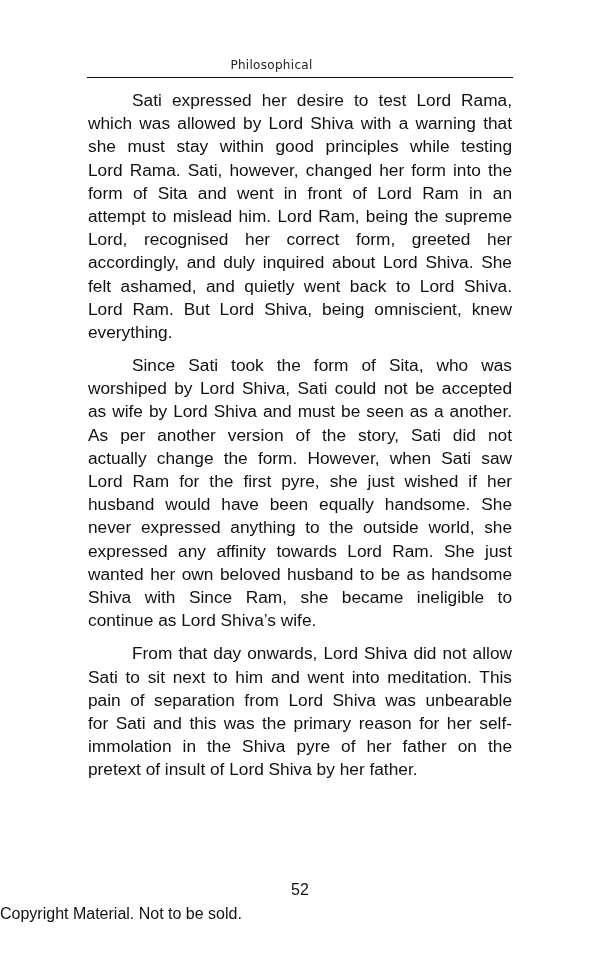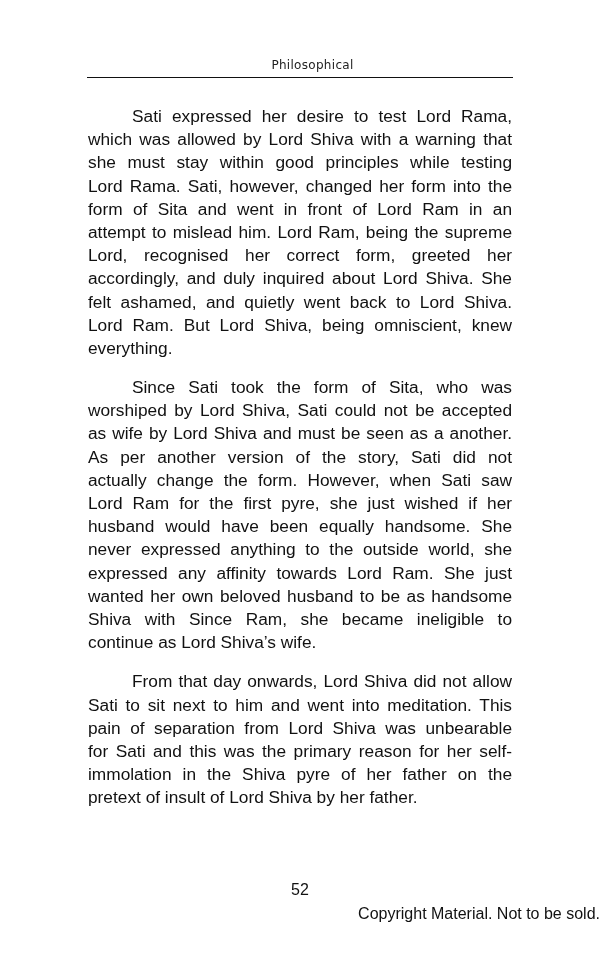--- a/index.html
+++ b/index.html
@@ -1,25 +1,25 @@
 <!DOCTYPE html>
 <html><head>
 <meta charset="utf-8">
 <style>
   html, body { margin: 0; padding: 0; background: #ffffff; }
   body { width: 600px; height: 960px; position: relative; overflow: hidden; font-family: "Liberation Sans", sans-serif; color: #111111; }
-  .header-title { position: absolute; top: 58px; left: 0; width: 543px; text-align: center; font-family: "DejaVu Sans", sans-serif; font-size: 12px; letter-spacing: 0.3px; color: #222; padding-left: 41px; }
+  .header-title { position: absolute; top: 58px; left: 0; width: 543px; text-align: center; font-family: "DejaVu Sans", sans-serif; font-size: 12px; letter-spacing: 0.3px; color: #222; }
   .header-rule { position: absolute; top: 77px; left: 87px; width: 426px; height: 0; border-top: 1.5px solid #111; }
   .body-text { position: absolute; top: 89px; left: 88px; width: 424px; font-size: 17.3px; line-height: 23.2px; }
-  .para { margin: 16px 0 10px 0; }
+  .para { margin: 0 0 10px 0; }
   .line { display: block; text-align: justify; text-align-last: justify; white-space: nowrap; height: 23.2px; }
   .line.last { text-align: center; text-align-last: left; }
   .line.indent { padding-left: 44px; }
   .page-number { position: absolute; top: 881px; left: 0; width: 600px; text-align: center; font-size: 16px; }
-  .copyright { position: absolute; top: 905px; left: 0; width: 600px; text-align: right; font-size: 16px; }
+  .copyright { position: absolute; top: 905px; left: 0; width: 600px; text-align: left; font-size: 16px; }
 </style>
 </head>
 <body>
 
 <div class="header-title">Philosophical</div>
 <div class="header-rule"></div>
 
 <div class="body-text">
   <p class="para">
     <span class="line indent">Sati expressed her desire to test Lord Rama,</span>

